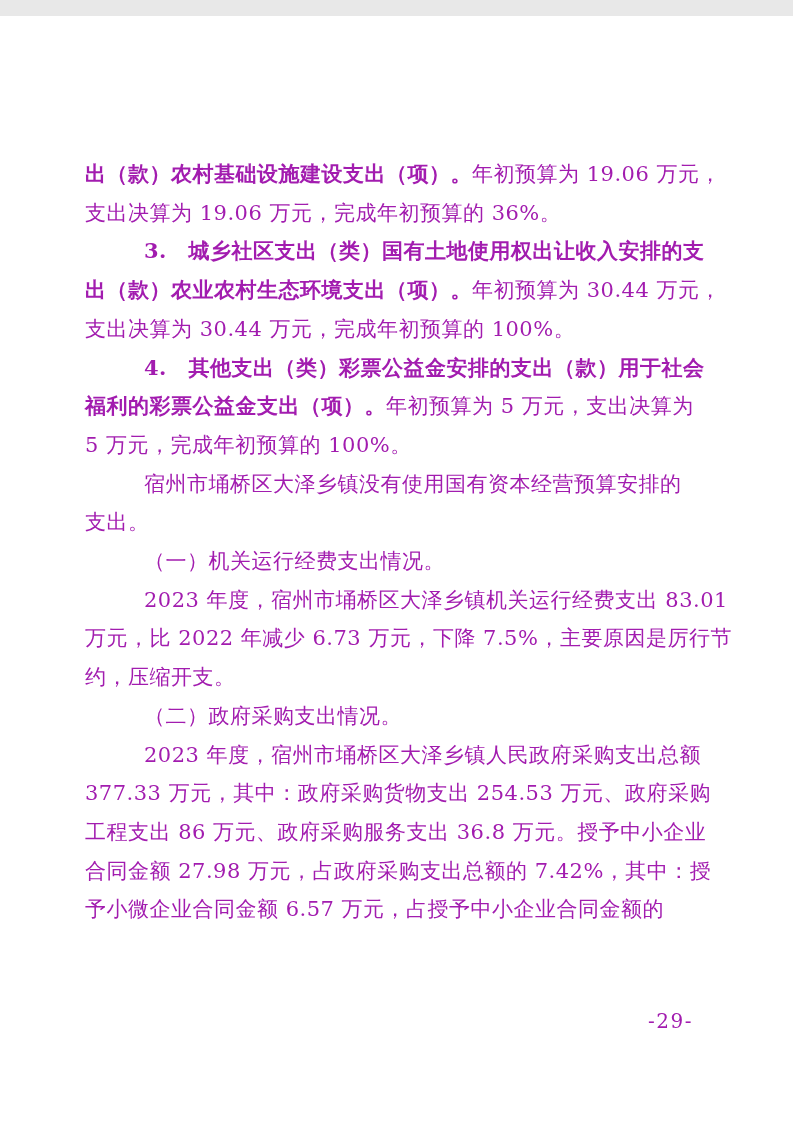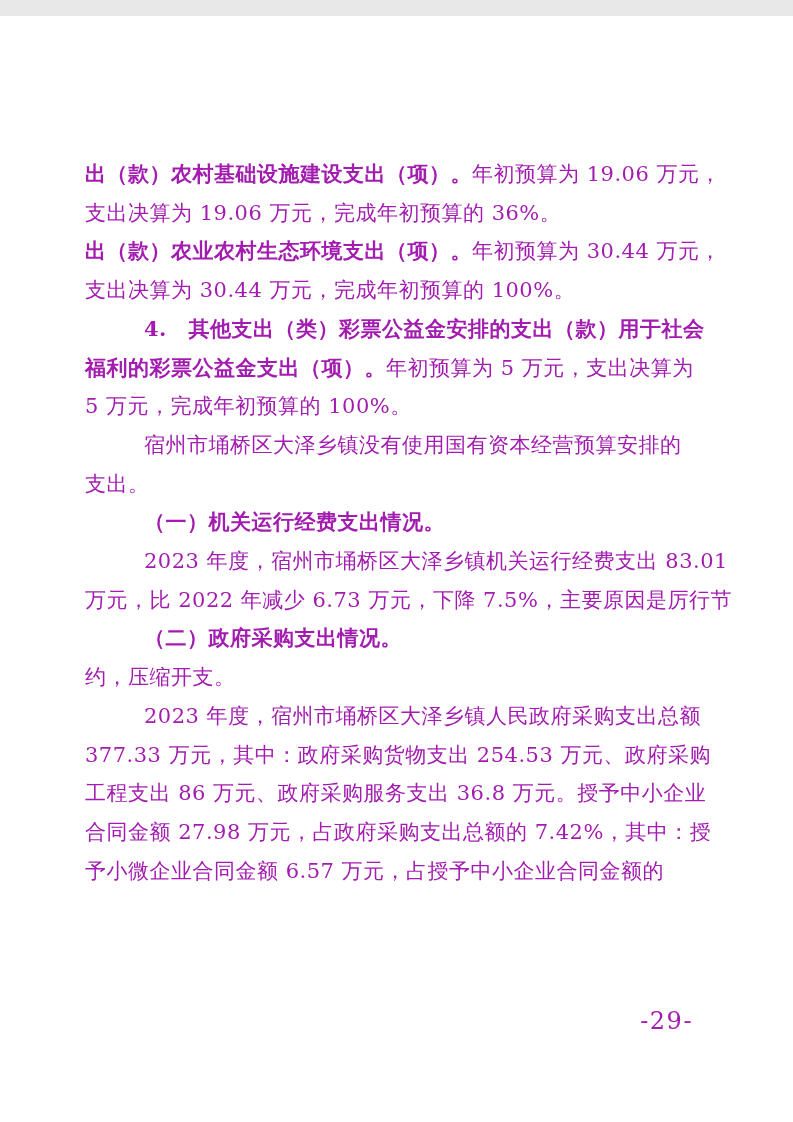--- a/index.html
+++ b/index.html
@@ -29,46 +29,47 @@
   .line.indent {
     padding-left: 59px;
   }
   .t-reg {
     font-weight: 400;
   }
   .t-bold {
     font-weight: 700;
   }
   .t-sub {
-    font-weight: 700;
+    font-weight: 400;
   }
   .t-head {
     font-weight: 700;
     font-family: "DejaVu Sans", "Liberation Sans", sans-serif;
     letter-spacing: 1px;
   }
   .footer {
     position: absolute;
     top: 992px;
     right: 100px;
-    font-size: 24px;
+    font-size: 20px;
     letter-spacing: 1.5px;
     line-height: 26px;
   }
 </style>
 </head>
 <body>
 
 <div class="page">
   <div class="content">
 
     <div class="line"><span class="t-bold">出（款）农村基础设施建设支出（项）。</span><span class="t-reg">年初预算为 19.06 万元，</span></div>
 
     <div class="line"><span class="t-reg">支出决算为 19.06 万元，完成年初预算的 36%。</span></div>
 
+    <div class="line indent"><span class="t-bold">3.　城乡社区支出（类）国有土地使用权出让收入安排的支</span></div>
 
     <div class="line"><span class="t-bold">出（款）农业农村生态环境支出（项）。</span><span class="t-reg">年初预算为 30.44 万元，</span></div>
 
     <div class="line"><span class="t-reg">支出决算为 30.44 万元，完成年初预算的 100%。</span></div>
 
     <div class="line indent"><span class="t-bold">4.　其他支出（类）彩票公益金安排的支出（款）用于社会</span></div>
 
     <div class="line"><span class="t-bold">福利的彩票公益金支出（项）。</span><span class="t-reg">年初预算为 5 万元，支出决算为</span></div>
 
     <div class="line"><span class="t-reg">5 万元，完成年初预算的 100%。</span></div>
@@ -78,23 +79,23 @@
 
     <div class="line"><span class="t-reg">支出。</span></div>
 
 
     <div class="line indent"><span class="t-sub">（一）机关运行经费支出情况。</span></div>
 
     <div class="line indent"><span class="t-reg">2023 年度，宿州市埇桥区大泽乡镇机关运行经费支出 83.01</span></div>
 
     <div class="line"><span class="t-reg">万元，比 2022 年减少 6.73 万元，下降 7.5%，主要原因是厉行节</span></div>
 
+    <div class="line"><span class="t-reg">约，压缩开支。</span></div>
+
     <div class="line indent"><span class="t-sub">（二）政府采购支出情况。</span></div>
-
-    <div class="line"><span class="t-reg">约，压缩开支。</span></div>
 
     <div class="line indent"><span class="t-reg">2023 年度，宿州市埇桥区大泽乡镇人民政府采购支出总额</span></div>
 
     <div class="line"><span class="t-reg">377.33 万元，其中：政府采购货物支出 254.53 万元、政府采购</span></div>
 
     <div class="line"><span class="t-reg">工程支出 86 万元、政府采购服务支出 36.8 万元。授予中小企业</span></div>
 
     <div class="line"><span class="t-reg">合同金额 27.98 万元，占政府采购支出总额的 7.42%，其中：授</span></div>
 
     <div class="line"><span class="t-reg">予小微企业合同金额 6.57 万元，占授予中小企业合同金额的</span></div>

